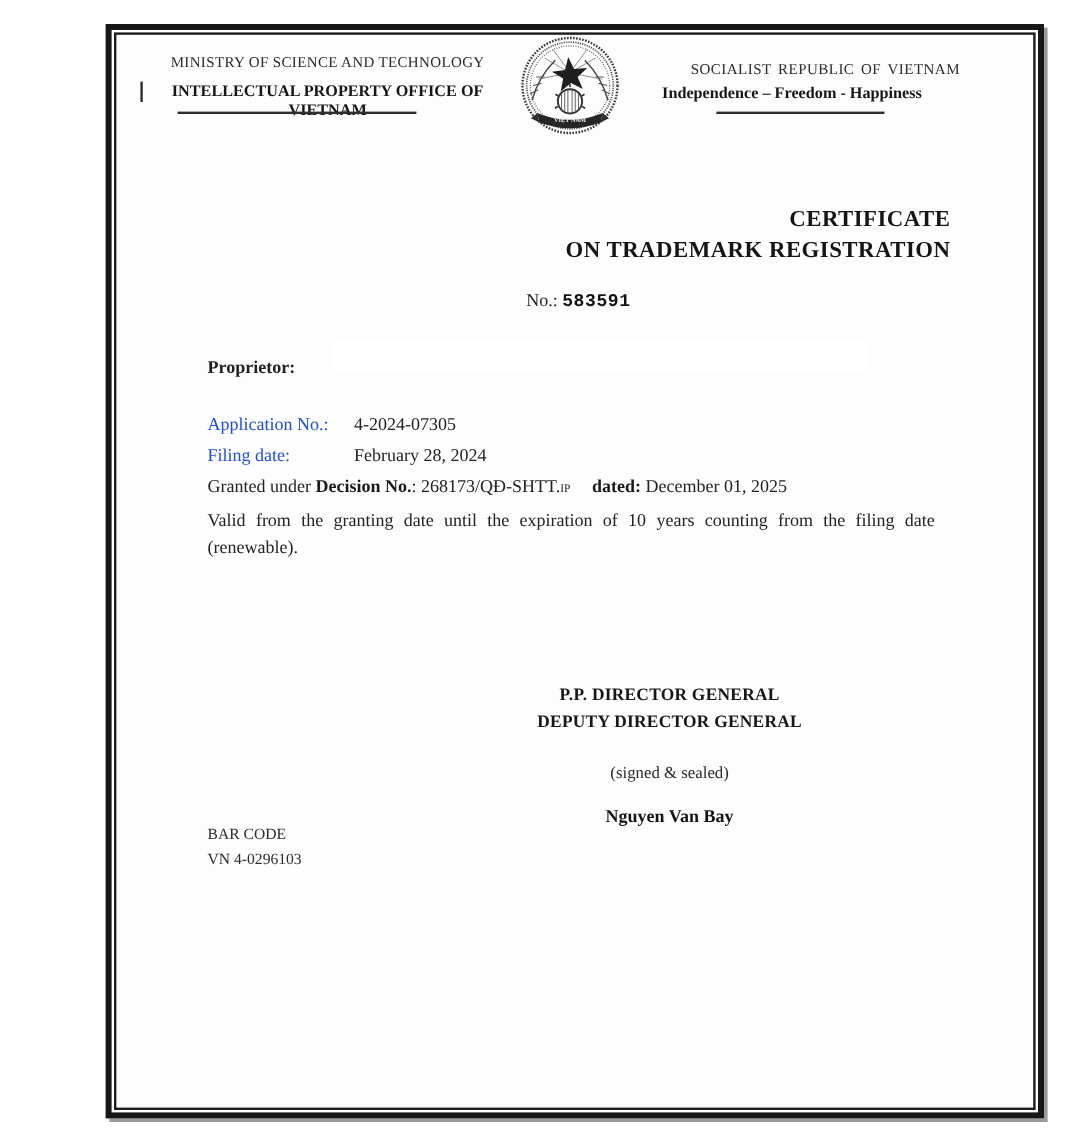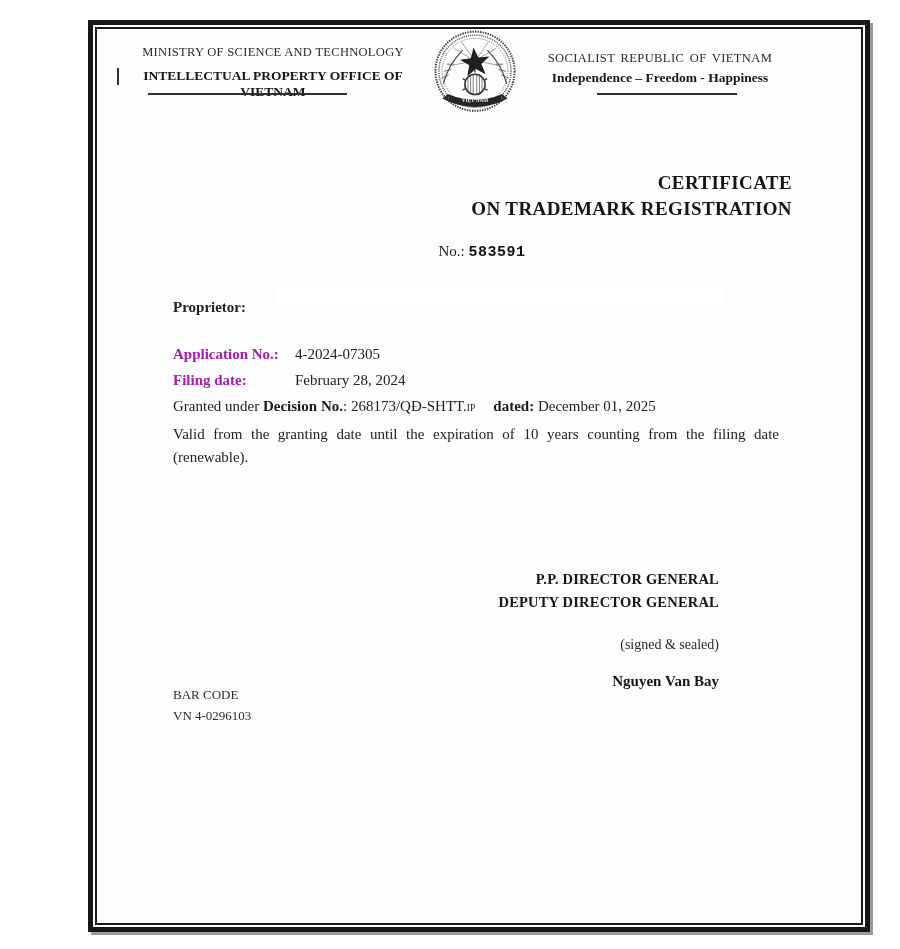--- a/index.html
+++ b/index.html
@@ -42,21 +42,21 @@
     width: 199px; height: 2px; background: #2e2e2e;
   }
   .emblem-wrap {
     position: absolute; left: 334px; top: 0px;
     width: 88px; height: 88px;
   }
   .hdr-right {
     position: absolute; left: 423px; top: 22px; width: 280px;
     text-align: center;
   }
-  .hdr-right .l1 { font-size: 12.5px; letter-spacing: .4px; word-spacing: 2px; color: #2a2a2a; }
+  .hdr-right .l1 { font-size: 12.5px; letter-spacing: .4px; word-spacing: 2px; color: #2a2a2a; text-align: right; }
   .hdr-right .l2 { font-size: 13.5px; font-weight: bold; margin-top: 4px; color: #161616; }
   .hdr-rule-right {
     position: absolute; left: 500px; top: 64px;
     width: 140px; height: 1.5px; background: #2e2e2e;
   }
   
   .title-block {
     position: absolute; left: 75px; top: 141px; width: 620px;
     text-align: right;
     font-weight: bold; font-size: 19px; line-height: 26px;
@@ -71,32 +71,32 @@
   
   .redact-box {
     position: absolute; left: 180px; top: 253px;
     width: 446px; height: 29px; background: #ffffff;
   }
   .field { position: absolute; left: 76px; font-size: 15px; color: #222; }
   .f-proprietor { top: 270px; font-weight: bold; }
   .f-application { top: 317px; }
   .f-filing { top: 343px; }
   .f-granted { top: 369px; }
-  .f-label { font-weight: bold; display: inline-block; width: 122px; color: #a21caf; }
+  .f-label { font-weight: normal; display: inline-block; width: 122px; color: #1d4ed8; }
   .bold { font-weight: bold; color: #1a1a1a; }
   .sub-ip { font-size: 9.5px; }
   .dated-gap { display: inline-block; width: 18px; }
   .f-valid {
     top: 394px; width: 606px;
     text-align: justify; line-height: 22.5px;
   }
   
   .sig-block {
-    position: absolute; left: 332px; top: 539px; width: 290px;
-    text-align: right;
+    position: absolute; left: 316px; top: 539px; width: 290px;
+    text-align: center;
   }
   .sig-block .s-line { font-size: 14.5px; font-weight: bold; line-height: 23px; color: #161616; letter-spacing: .2px; }
   .sig-block .s-signed { font-size: 14px; margin-top: 23px; color: #2a2a2a; }
   .sig-block .s-name { font-size: 15px; font-weight: bold; margin-top: 20px; color: #141414; }
   
   .barcode-block {
     position: absolute; left: 76px; top: 656px;
     font-size: 13px; line-height: 20.5px; color: #2b2b2b;
   }
 </style>

